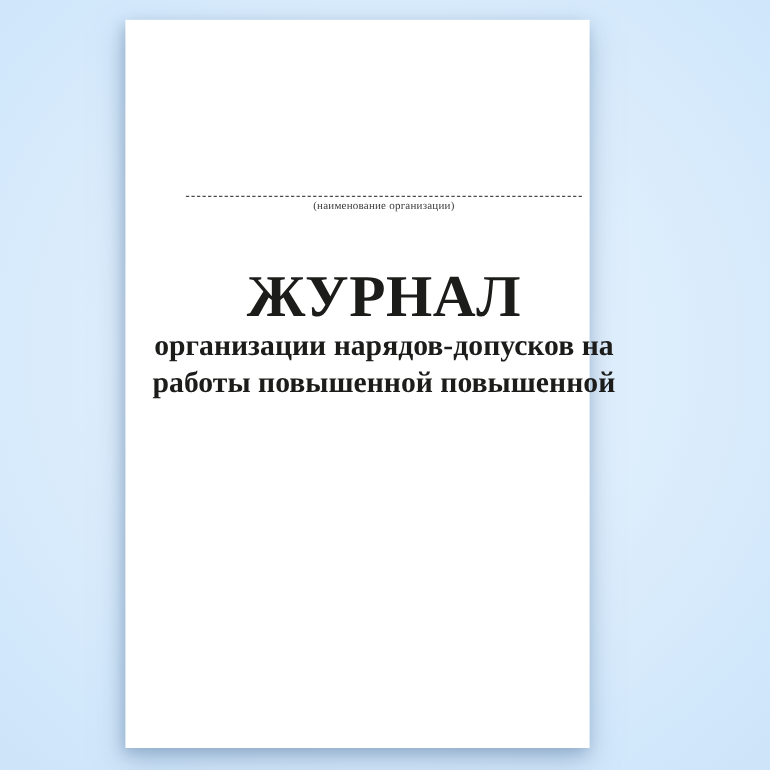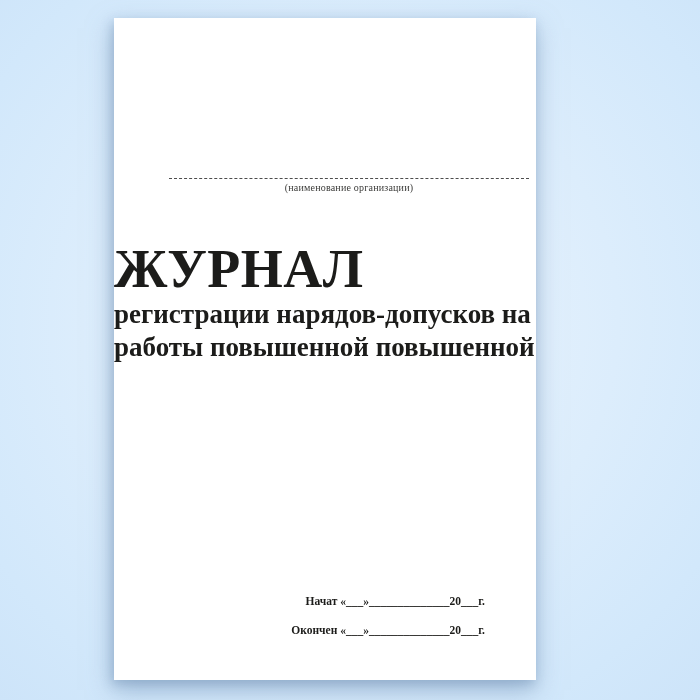--- a/index.html
+++ b/index.html
@@ -40,21 +40,21 @@
     margin-top: 3px;
     font-size: 10px;
     color: #3a3a38;
     letter-spacing: 0.2px;
   }
   .title-block {
     position: absolute;
     top: 223px;
     left: 0;
     width: 470px;
-    text-align: left;
+    text-align: center;
     color: #1c1c1a;
   }
   .title-main {
     font-size: 54px;
     font-weight: 700;
     line-height: 1.04;
     margin: 0;
     letter-spacing: 0.5px;
   }
   .title-sub {
@@ -86,23 +86,19 @@
 <div class="scene">
   <div class="page">
 
     <div class="org-block">
       <div class="org-line"></div>
       <div class="org-caption">(наименование организации)</div>
     </div>
 
     <div class="title-block">
       <div class="title-main">ЖУРНАЛ</div>
-      <div class="title-sub">регистрации нарядов-допусков на</div>
+      <div class="title-sub">организации нарядов-допусков на</div>
       <div class="title-sub">работы повышенной повышенной</div>
     </div>
 
-    <div class="dates-block">
-      <div class="date-line">Начат  «___»______________20___г.</div>
-      <div class="date-line">Окончен «___»______________20___г.</div>
-    </div>
 
   </div>
 </div>
 
 </body></html>

